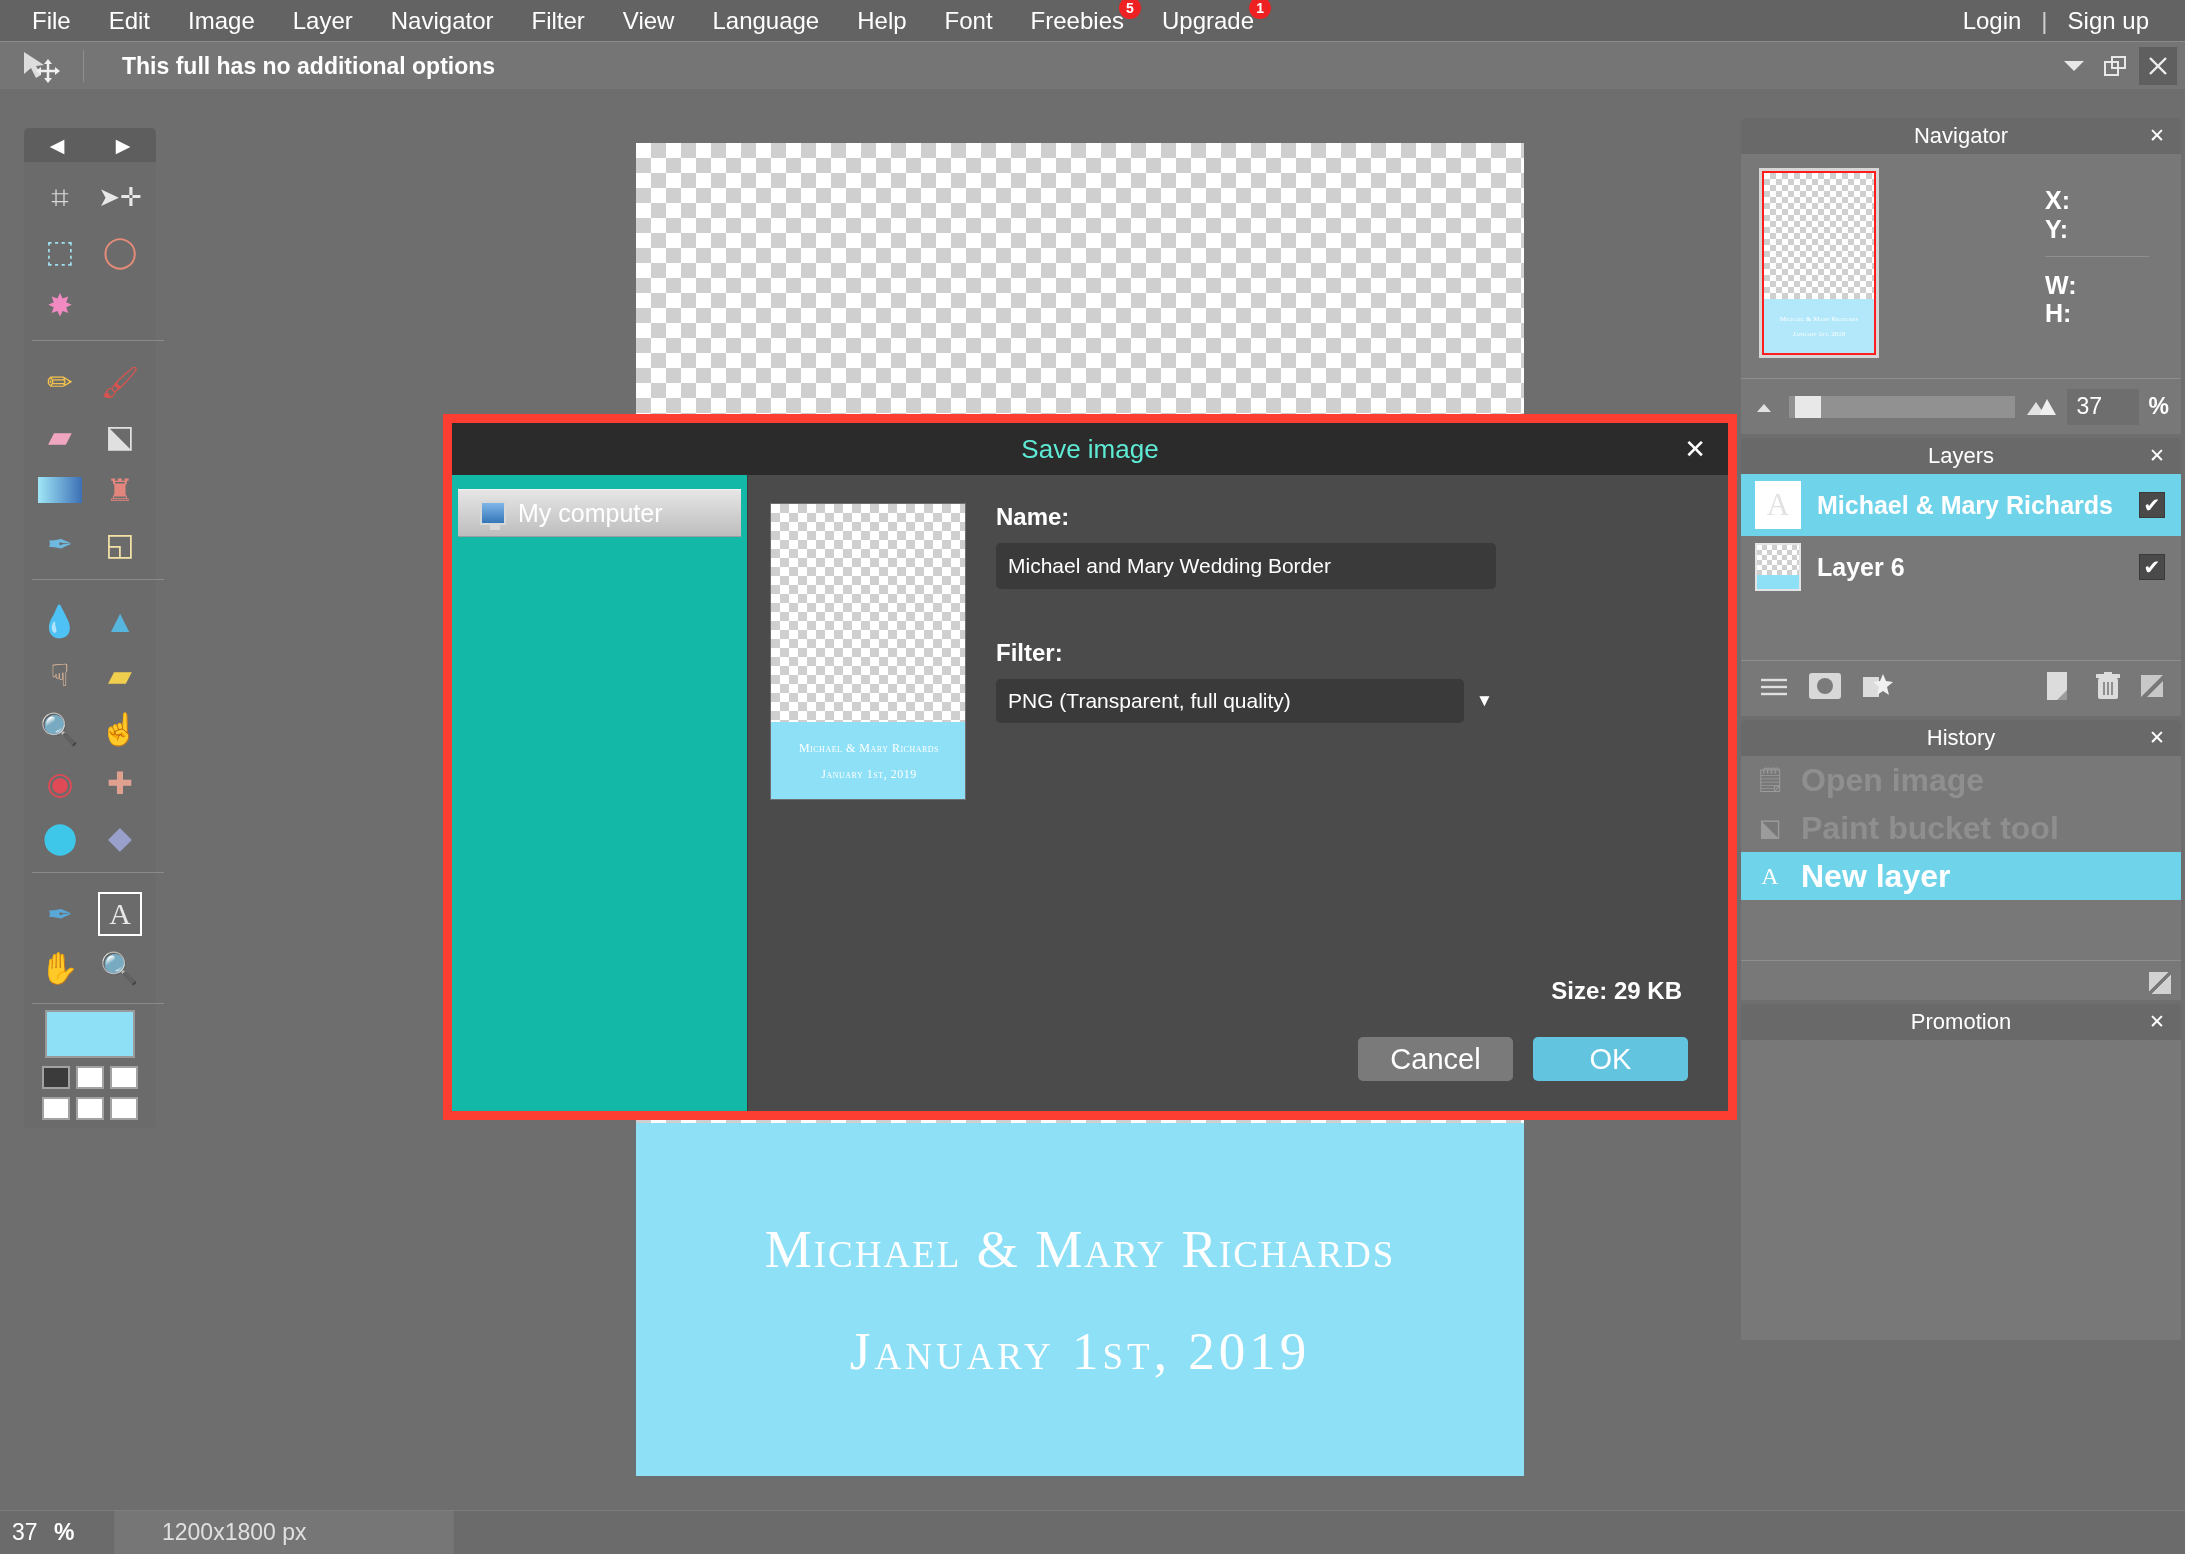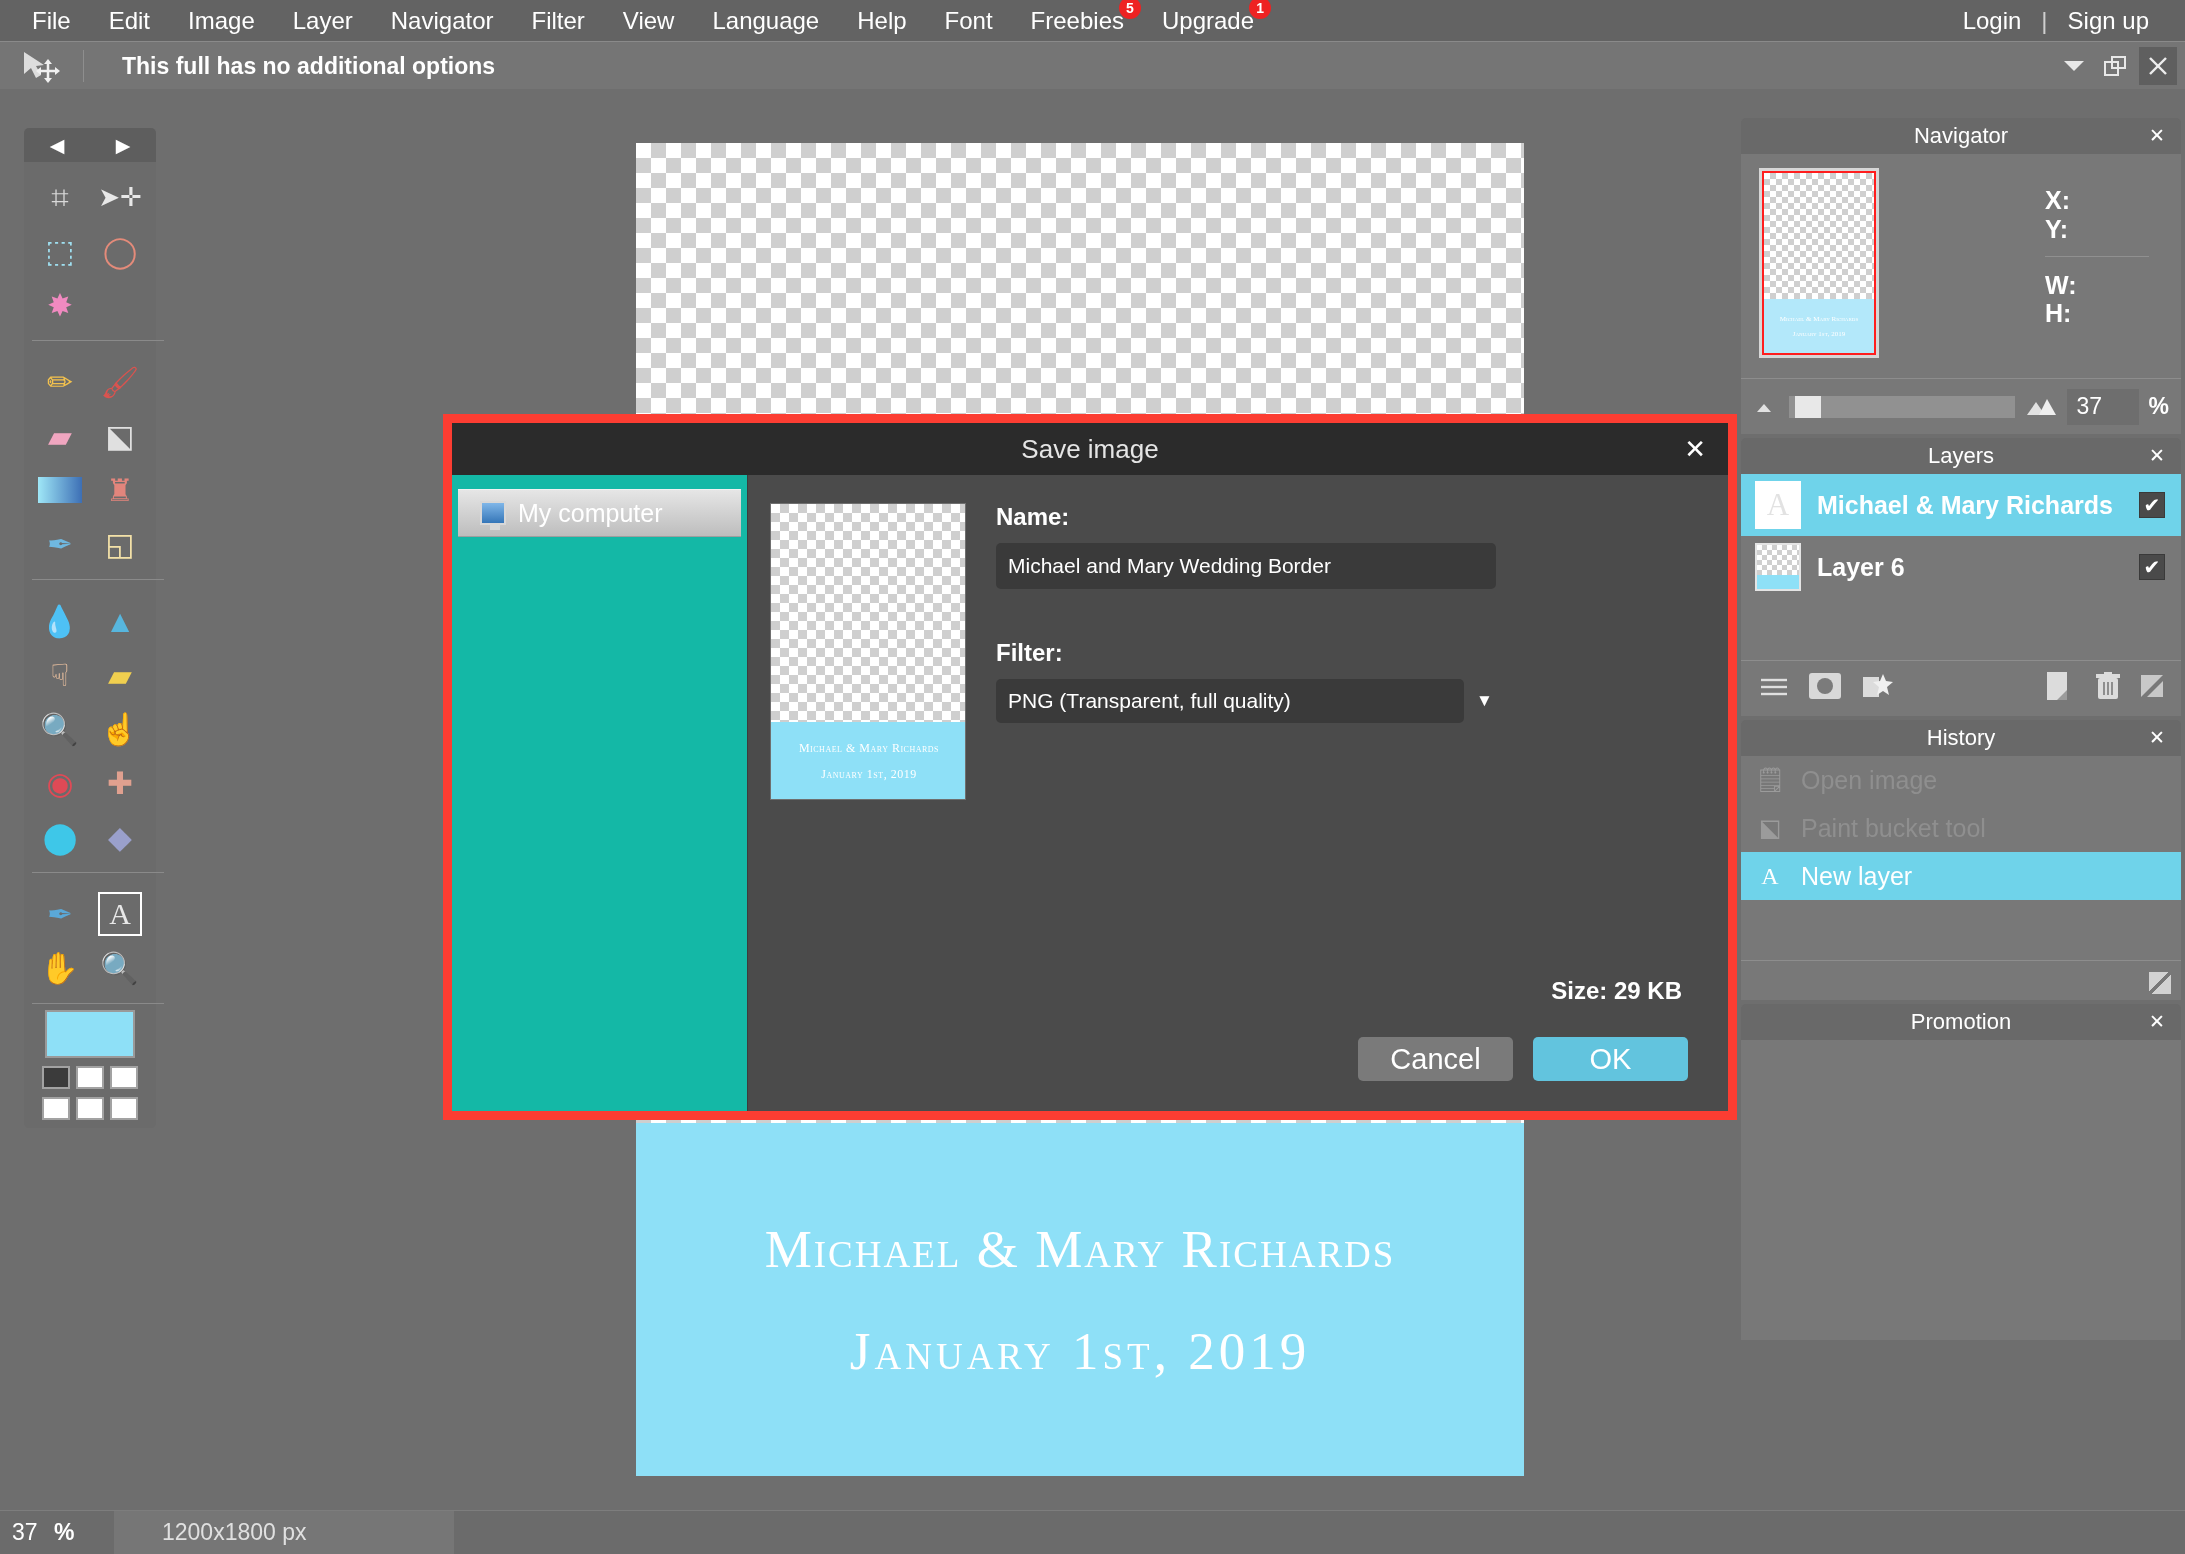--- a/index.html
+++ b/index.html
@@ -129,21 +129,21 @@
     z-index: 40;
   }
   #dialog {
     width: 100%; height: 100%; background: #4b4b4b;
     display: flex; flex-direction: column;
   }
   #dialog-title {
     height: 52px; background: #2b2b2b; position: relative;
     display: flex; align-items: center; justify-content: center;
   }
-  #dialog-title-text { color: #e5e5e5; font-size: 26px; }
+  #dialog-title-text { color: #5eead4; font-size: 26px; }
   #dialog-close {
     position: absolute; right: 22px; top: 0; line-height: 52px;
     color: #fff; font-size: 26px;
   }
   #dialog-body { flex: 1; display: flex; }
   #dialog-left {
     width: 296px; background: #14b8a6; border-right: 1px solid #3c3c3c;
     padding-top: 14px;
   }
   #mycomp {
@@ -287,21 +287,21 @@
   }
   #layers-toolbar .spacer { flex: 1; }
   .ltb-icon { color: #e0e0e0; font-size: 25px; }
 
   
   .hist-row {
     height: 48px; display: flex; align-items: center; gap: 16px;
     padding-left: 14px;
   }
   .hist-row.selected { background: #6fd3ea; }
-  .hist-label { font-size: 25px; font-weight: normal; color: #8f8f8f; }
+  .hist-label { font-size: 32px; font-weight: bold; color: #8f8f8f; }
   .hist-row.selected .hist-label { color: #ffffff; }
   .hist-icon { width: 30px; text-align: center; font-size: 24px; color: #9b9b9b; }
   .hist-row.selected .hist-icon { color: #ffffff; font-family: "Liberation Serif", serif; }
   #hist-spacer { height: 60px; }
   #hist-foot {
     height: 40px; border-top: 1px solid #8d8d8d; position: relative;
   }
   .resize-grip {
     position: absolute; right: 10px; bottom: 6px; width: 22px; height: 22px;
     background: linear-gradient(135deg, #d2d2d2 0 45%, transparent 45% 55%, #d2d2d2 55% 100%);

